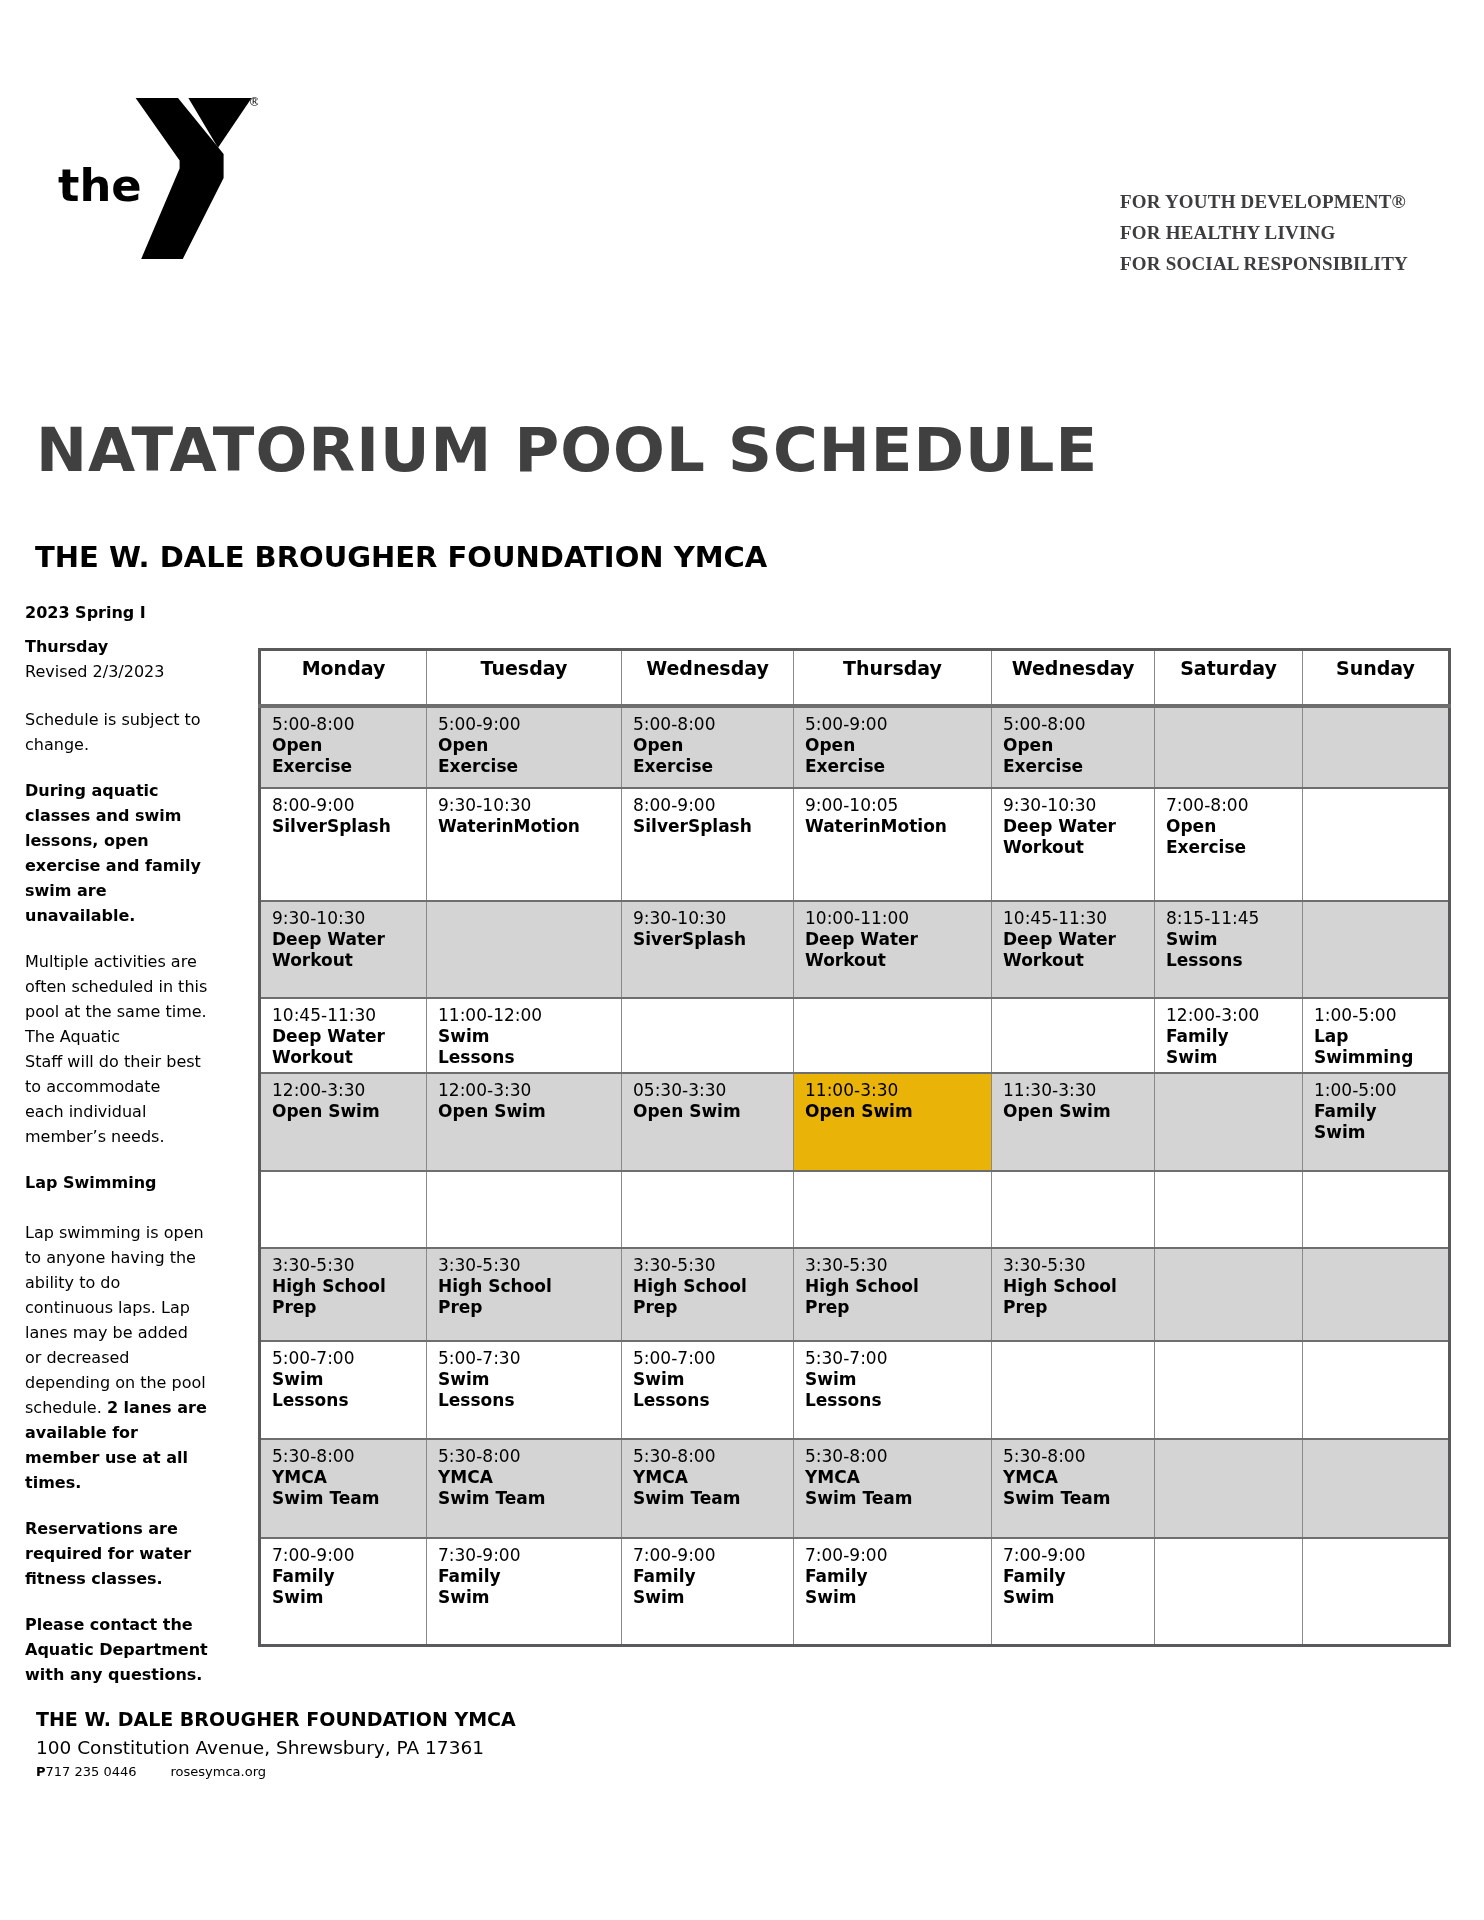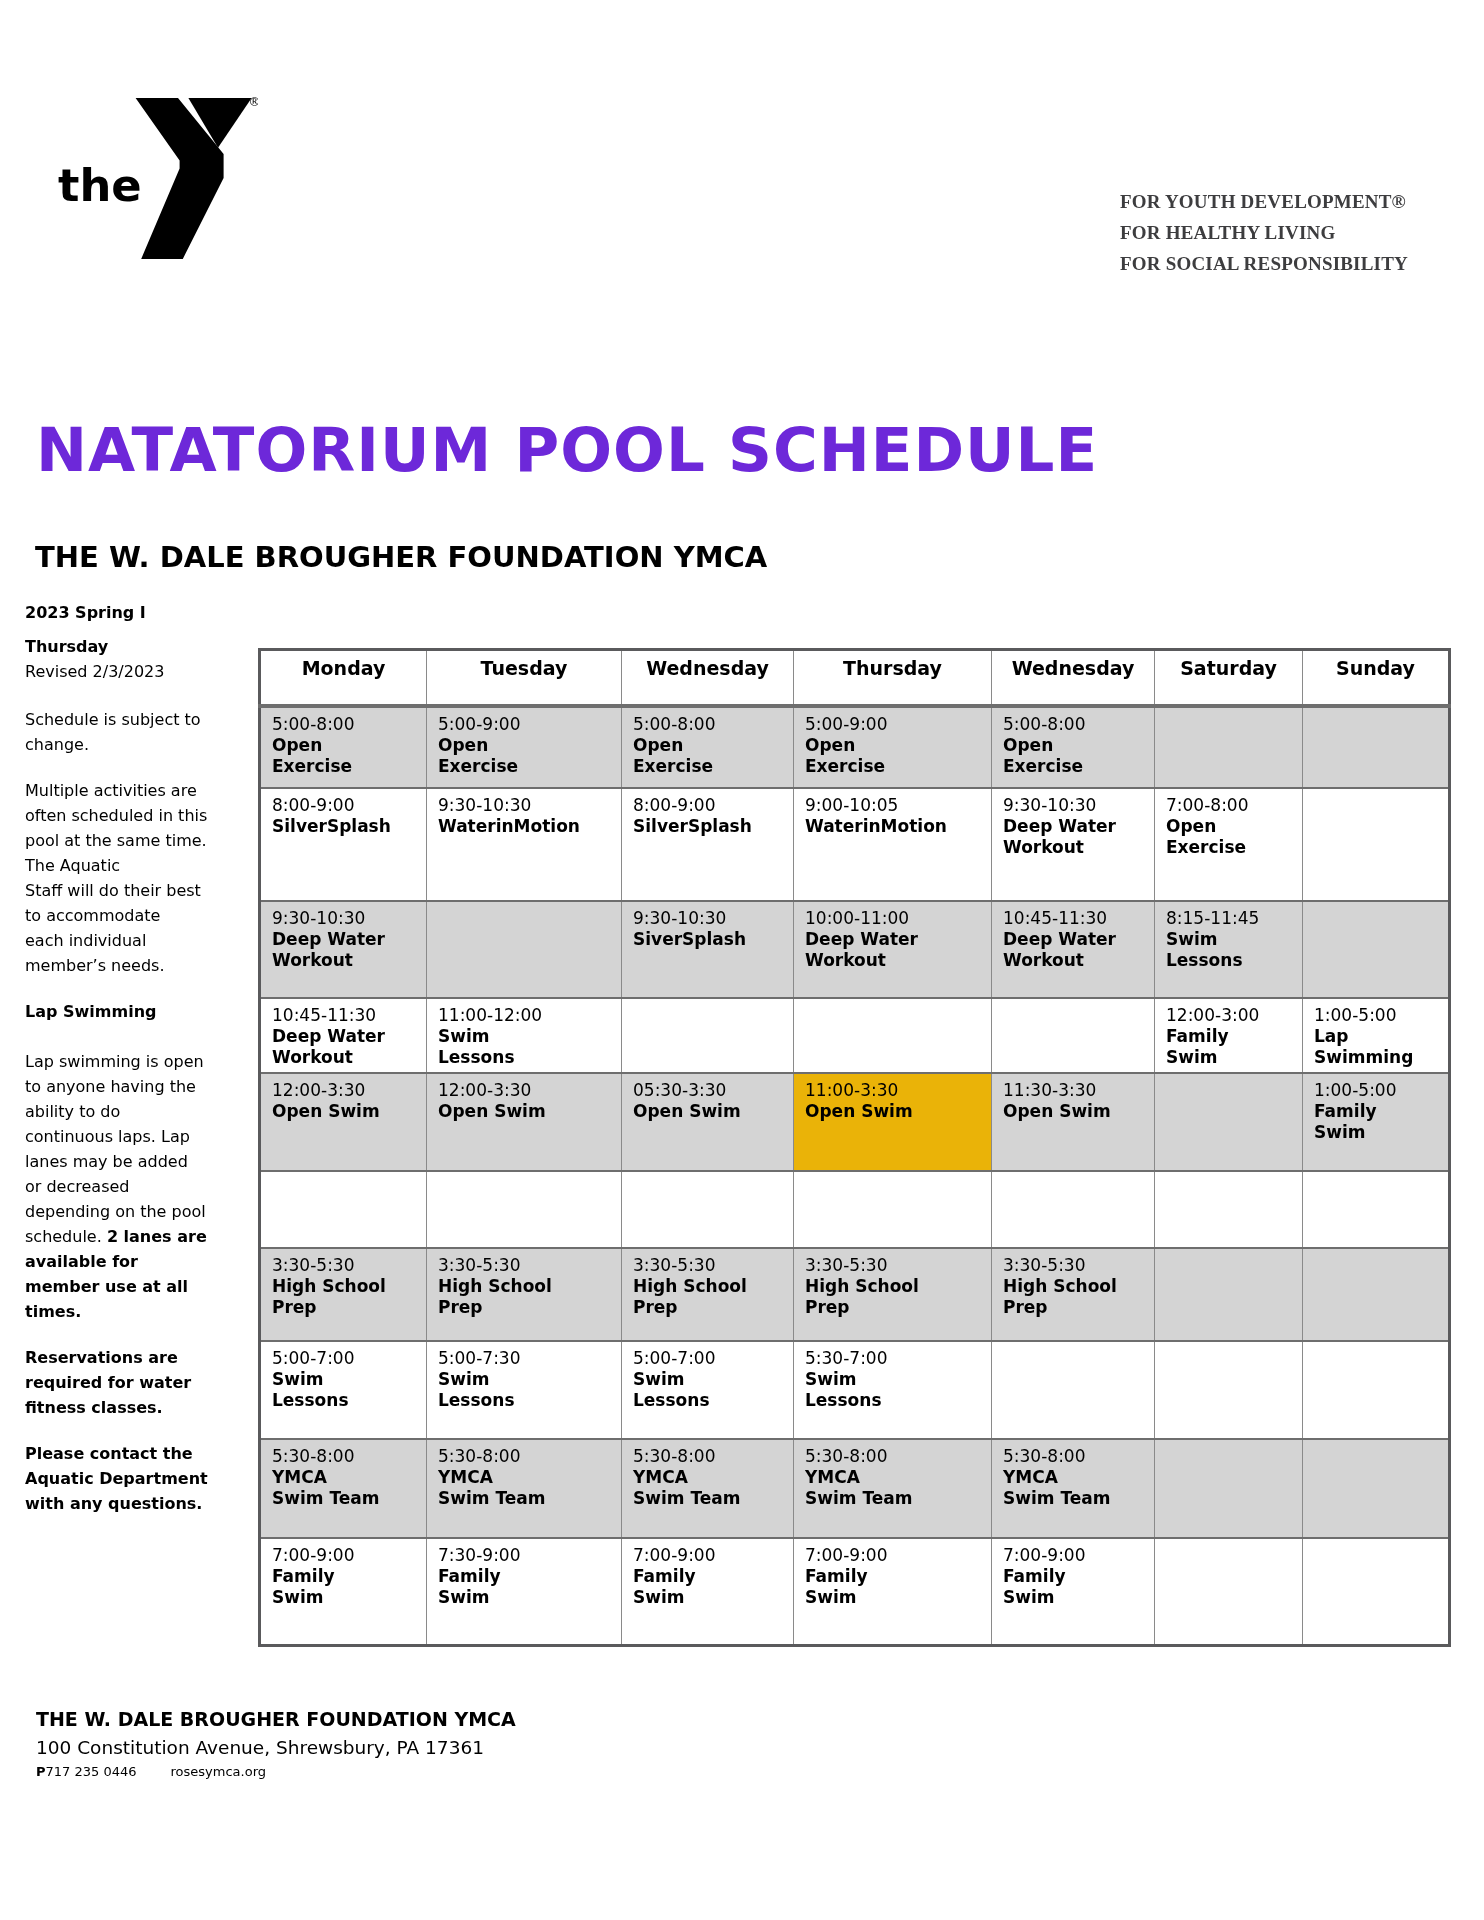--- a/index.html
+++ b/index.html
@@ -17,21 +17,21 @@
   .tagline{
     position:absolute;left:1120px;top:186px;width:300px;
     font-family:Liberation Serif, serif;
     font-weight:bold;font-size:19px;line-height:31px;
     color:#3d3d3f;letter-spacing:0.2px;white-space:pre-line;
   }
   
   .title{
     position:absolute;left:36px;top:414px;
     font-size:61px;font-weight:bold;letter-spacing:1px;
-    color:#6d28d9;white-space:nowrap;
+    color:#404040;white-space:nowrap;
   }
   .subtitle{
     position:absolute;left:35px;top:540px;
     font-size:29px;font-weight:bold;color:#000;white-space:nowrap;
   }
   
   .sidebar{
     position:absolute;left:25px;top:600px;width:226px;
     font-size:16px;line-height:25px;color:#000;
   }
@@ -94,20 +94,26 @@
 
   <div class="title">NATATORIUM POOL SCHEDULE</div>
   <div class="subtitle">THE W. DALE BROUGHER FOUNDATION YMCA</div>
 
   <div class="sidebar">
     <div class="season1">2023 Spring I</div>
     <div class="season2">Thursday</div>
     <div class="revised">Revised 2/3/2023</div>
     <p class="para">Schedule is subject to
 change.</p>
+    <p class="para b">During aquatic
+classes and swim
+lessons, open
+exercise and family
+swim are
+unavailable.</p>
     <p class="para">Multiple activities are
 often scheduled in this
 pool at the same time.
 The Aquatic
 Staff will do their best
 to accommodate
 each individual
 member’s needs.</p>
     <p class="para"><span class="b">Lap Swimming</span><br>
       <span style="white-space:pre-line;">Lap swimming is open

